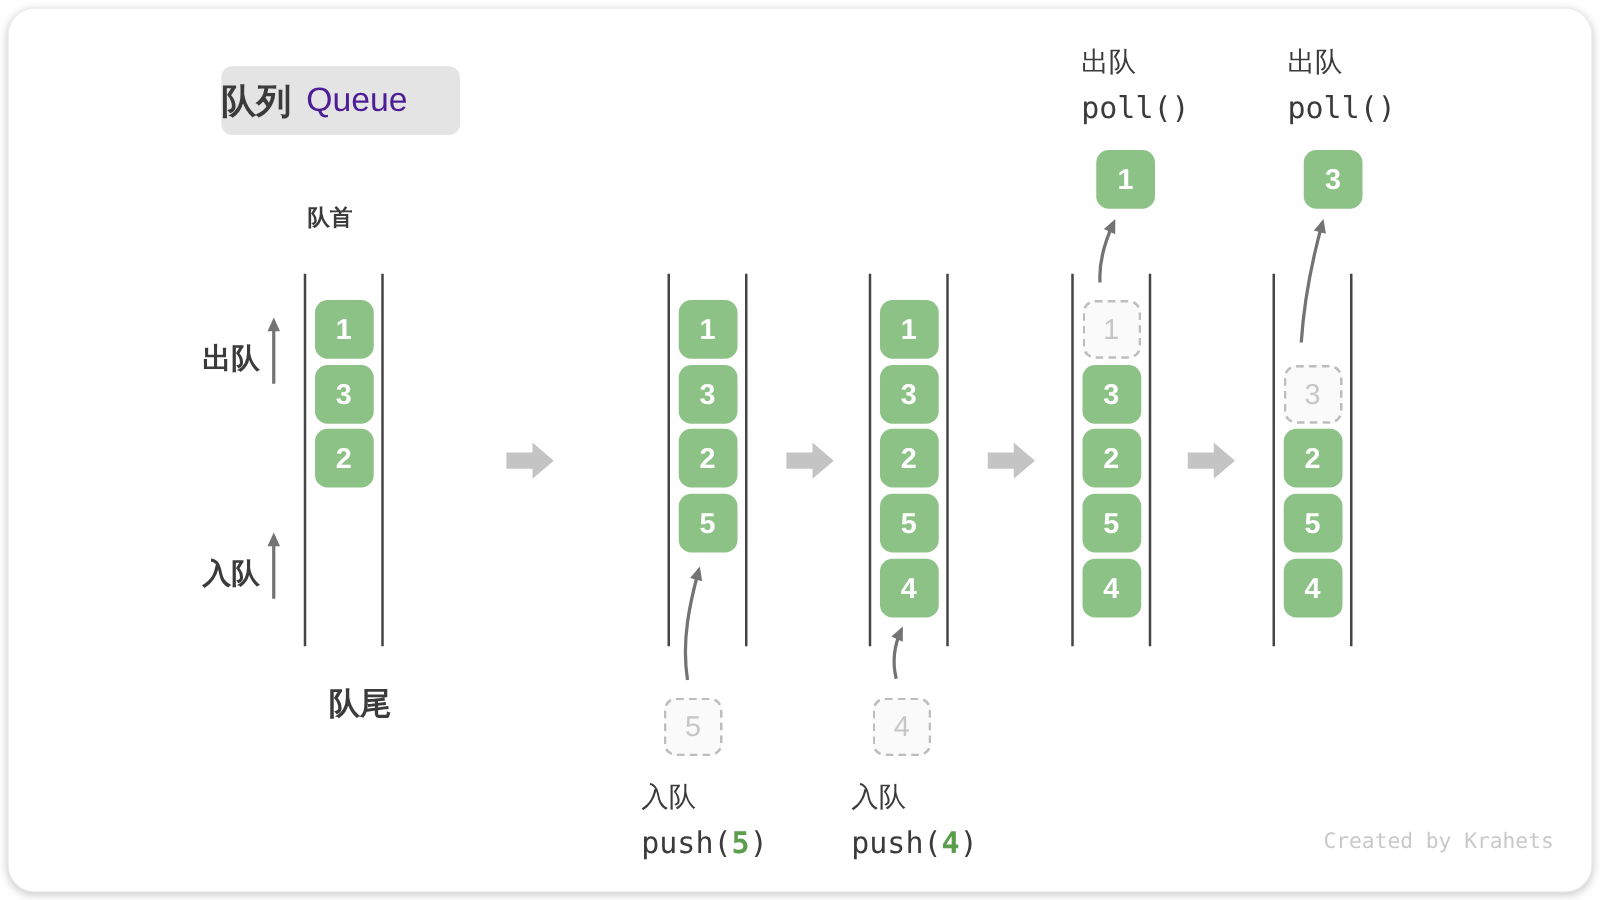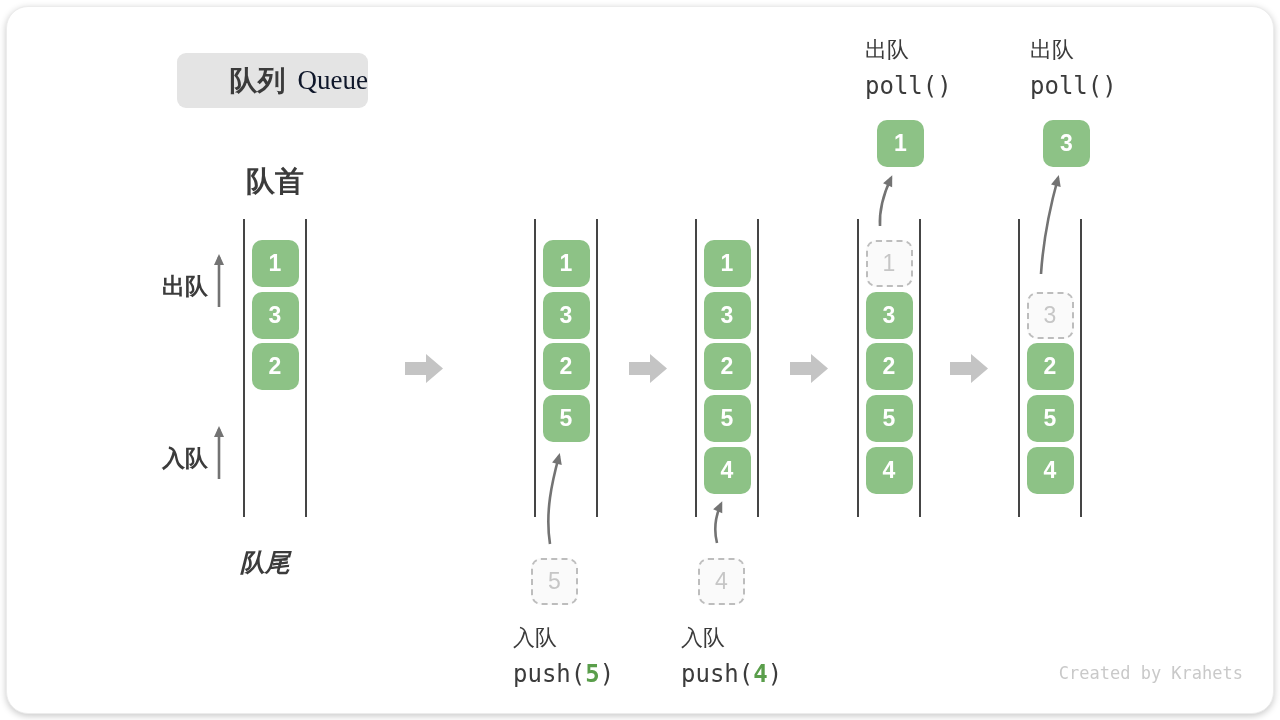--- a/index.html
+++ b/index.html
@@ -2,27 +2,27 @@
 <html><head>
 <meta charset="utf-8">
 <style>
   html,body{margin:0;padding:0;background:#fff;width:1280px;height:720px;overflow:hidden;
     font-family:"Liberation Sans","DejaVu Sans",sans-serif;}
   .card{position:absolute;left:6px;top:6px;width:1266px;height:706px;background:#fff;
     border-radius:22px;border:1px solid #ececec;
     box-shadow:0 2px 7px rgba(0,0,0,.22);overflow:hidden;}
   
   .badge{position:absolute;left:170px;top:46px;width:191px;height:55px;background:#e4e4e4;
-    border-radius:9px;display:flex;align-items:center;justify-content:flex-end;gap:12px;}
+    border-radius:9px;display:flex;align-items:center;justify-content:flex-start;gap:12px;}
   .badge .zh{font-size:28px;font-weight:700;color:#3b3b3b;}
-  .badge .en{font-size:27px;color:#0f172a;font-family:Liberation Serif, serif;}
+  .badge .en{font-size:27px;color:#4c1d95;font-family:Liberation Sans, sans-serif;}
   
   .side-lbl{position:absolute;color:#3b3b3b;font-weight:700;white-space:nowrap;}
-  .front{left:239px;top:155px;font-size:29px;}
-  .rear{left:233px;top:539px;font-size:25px;font-style:italic;}
+  .front{left:239px;top:155px;font-size:18px;}
+  .rear{left:256px;top:539px;font-size:25px;}
   .deq{left:155px;top:264px;font-size:23px;}
   .enq{left:155px;top:436px;font-size:23px;}
   
   .queue{position:absolute;top:212px;width:60px;height:298px;
     border-left:2px solid #454545;border-right:2px solid #454545;}
   .q1{left:236px;} .q2{left:527px;} .q3{left:688px;} .q4{left:850px;} .q5{left:1011px;}
   
   .box{width:47px;height:47px;border-radius:10px;background:#8dc286;color:#fff;
     font-size:23px;font-weight:700;display:flex;align-items:center;justify-content:center;}
   .queue .box{position:absolute;left:50%;margin-left:-23.5px;}

